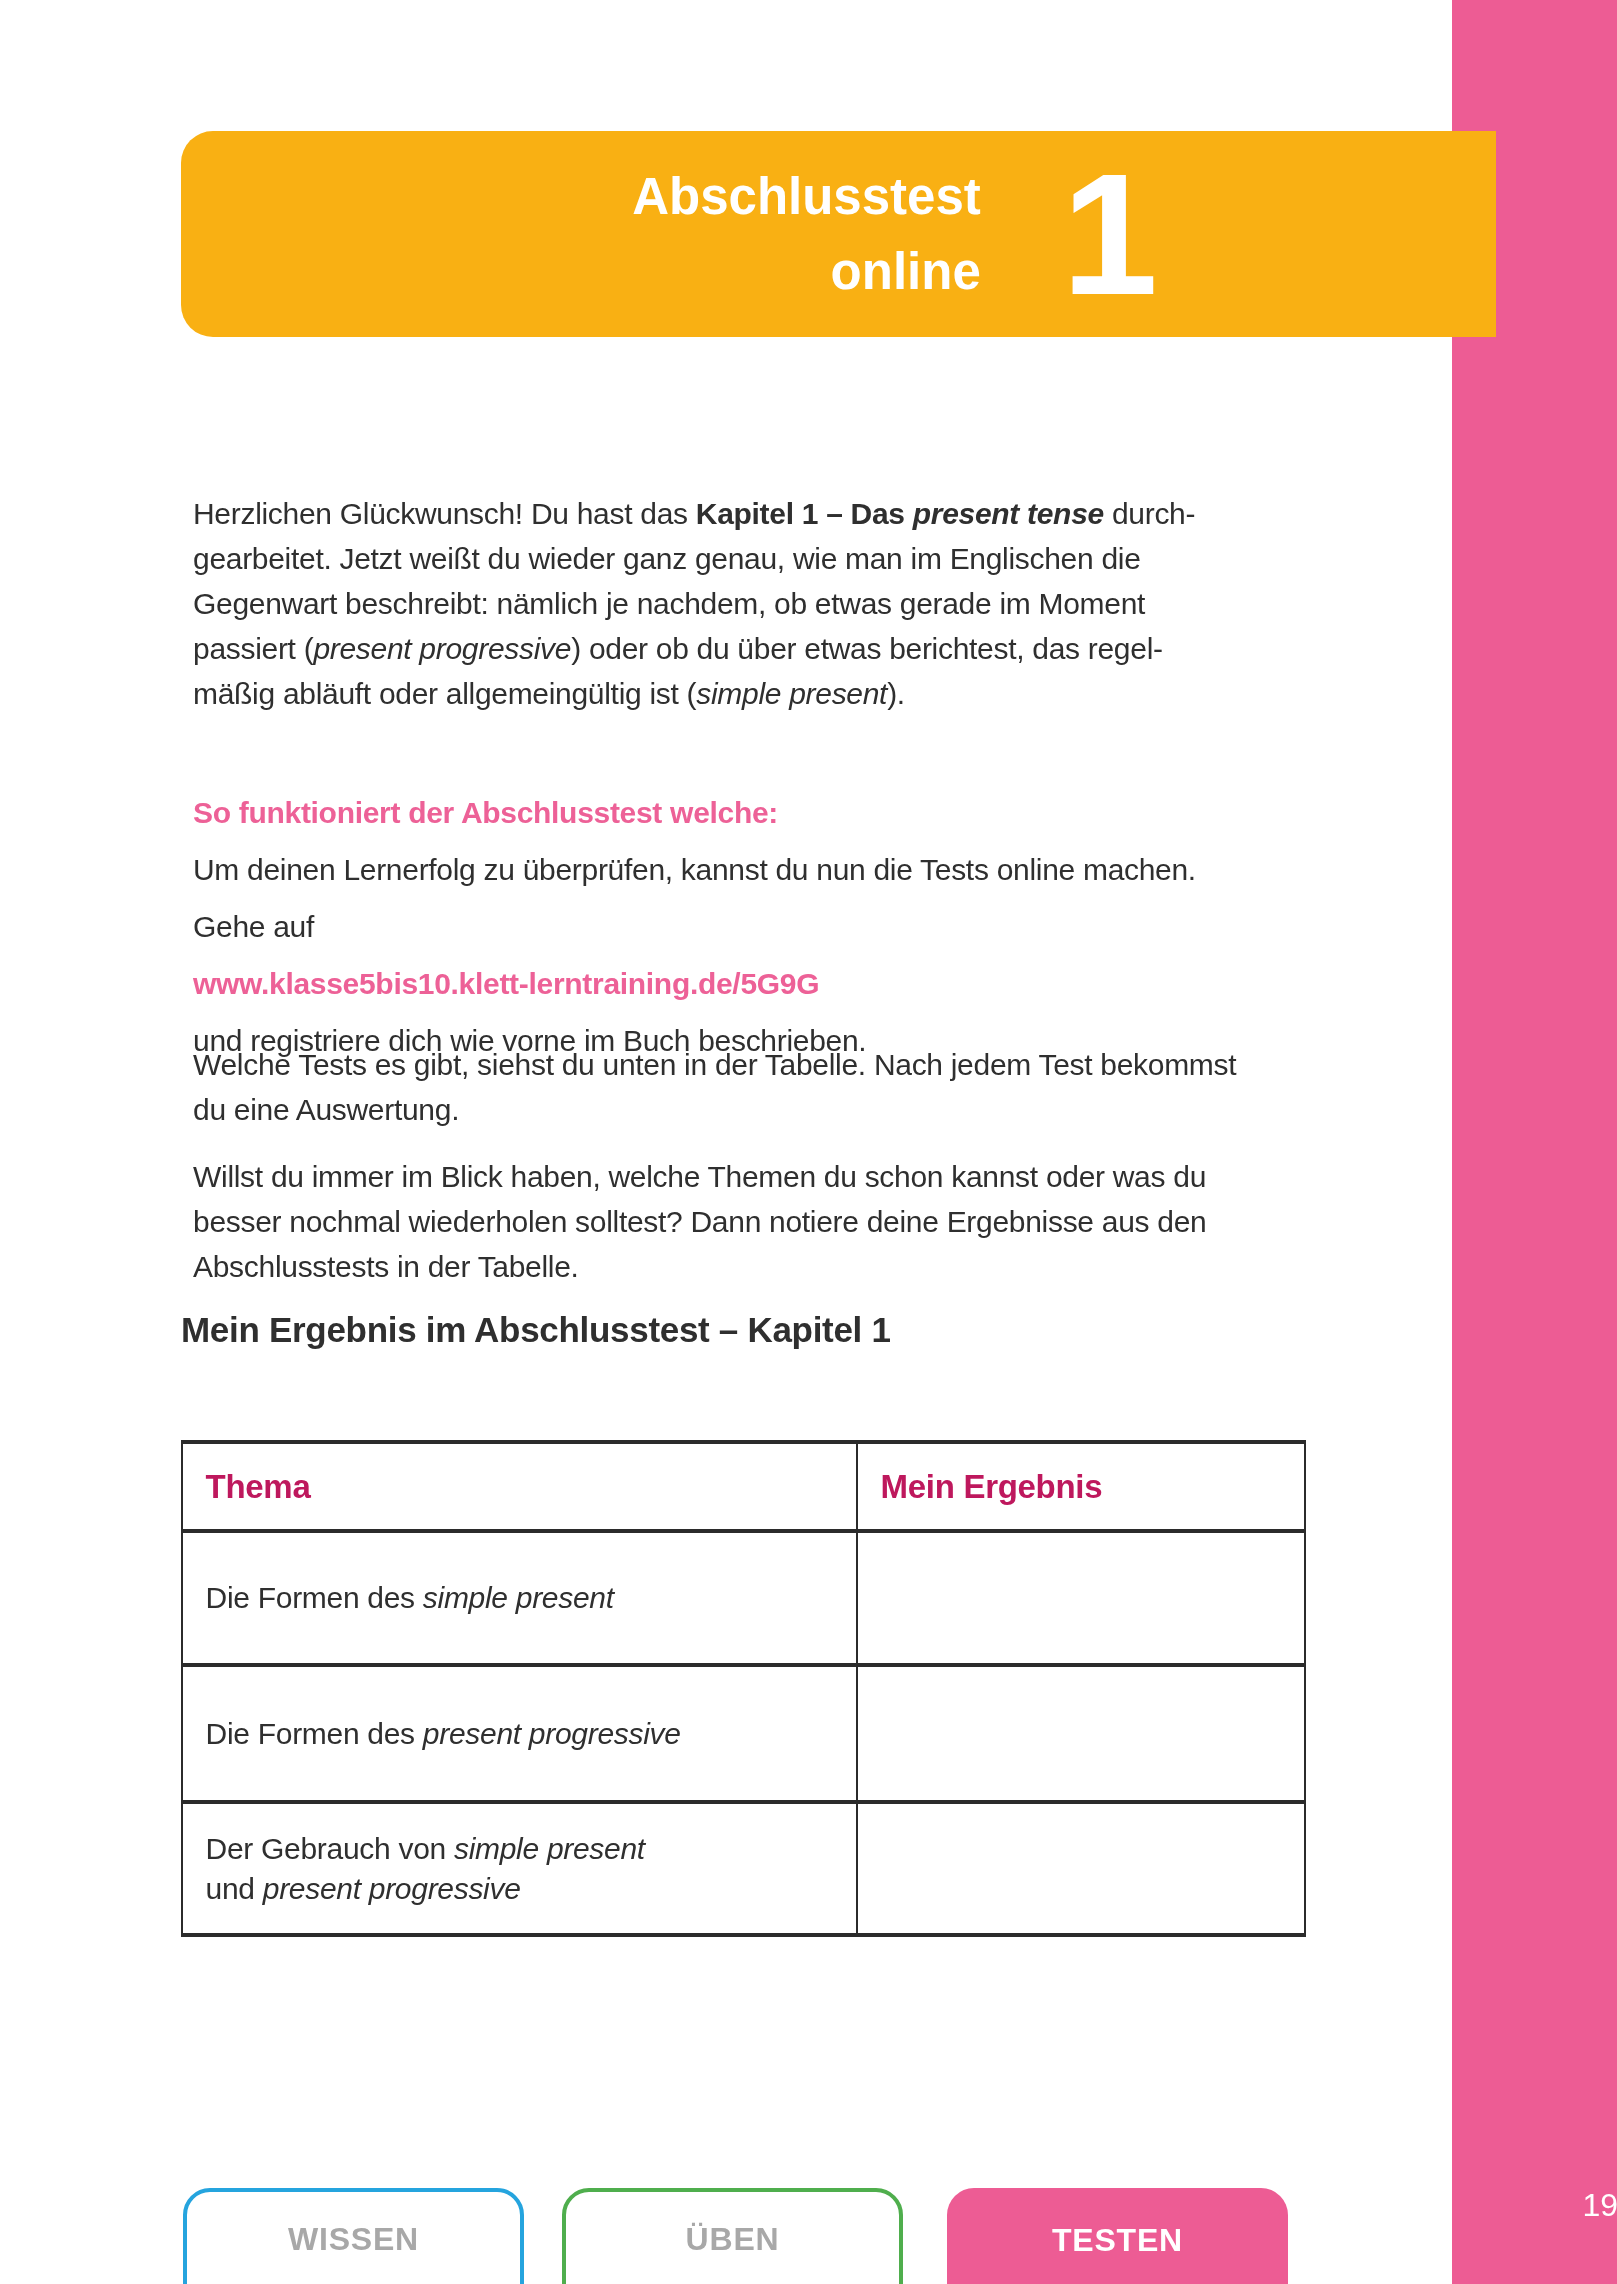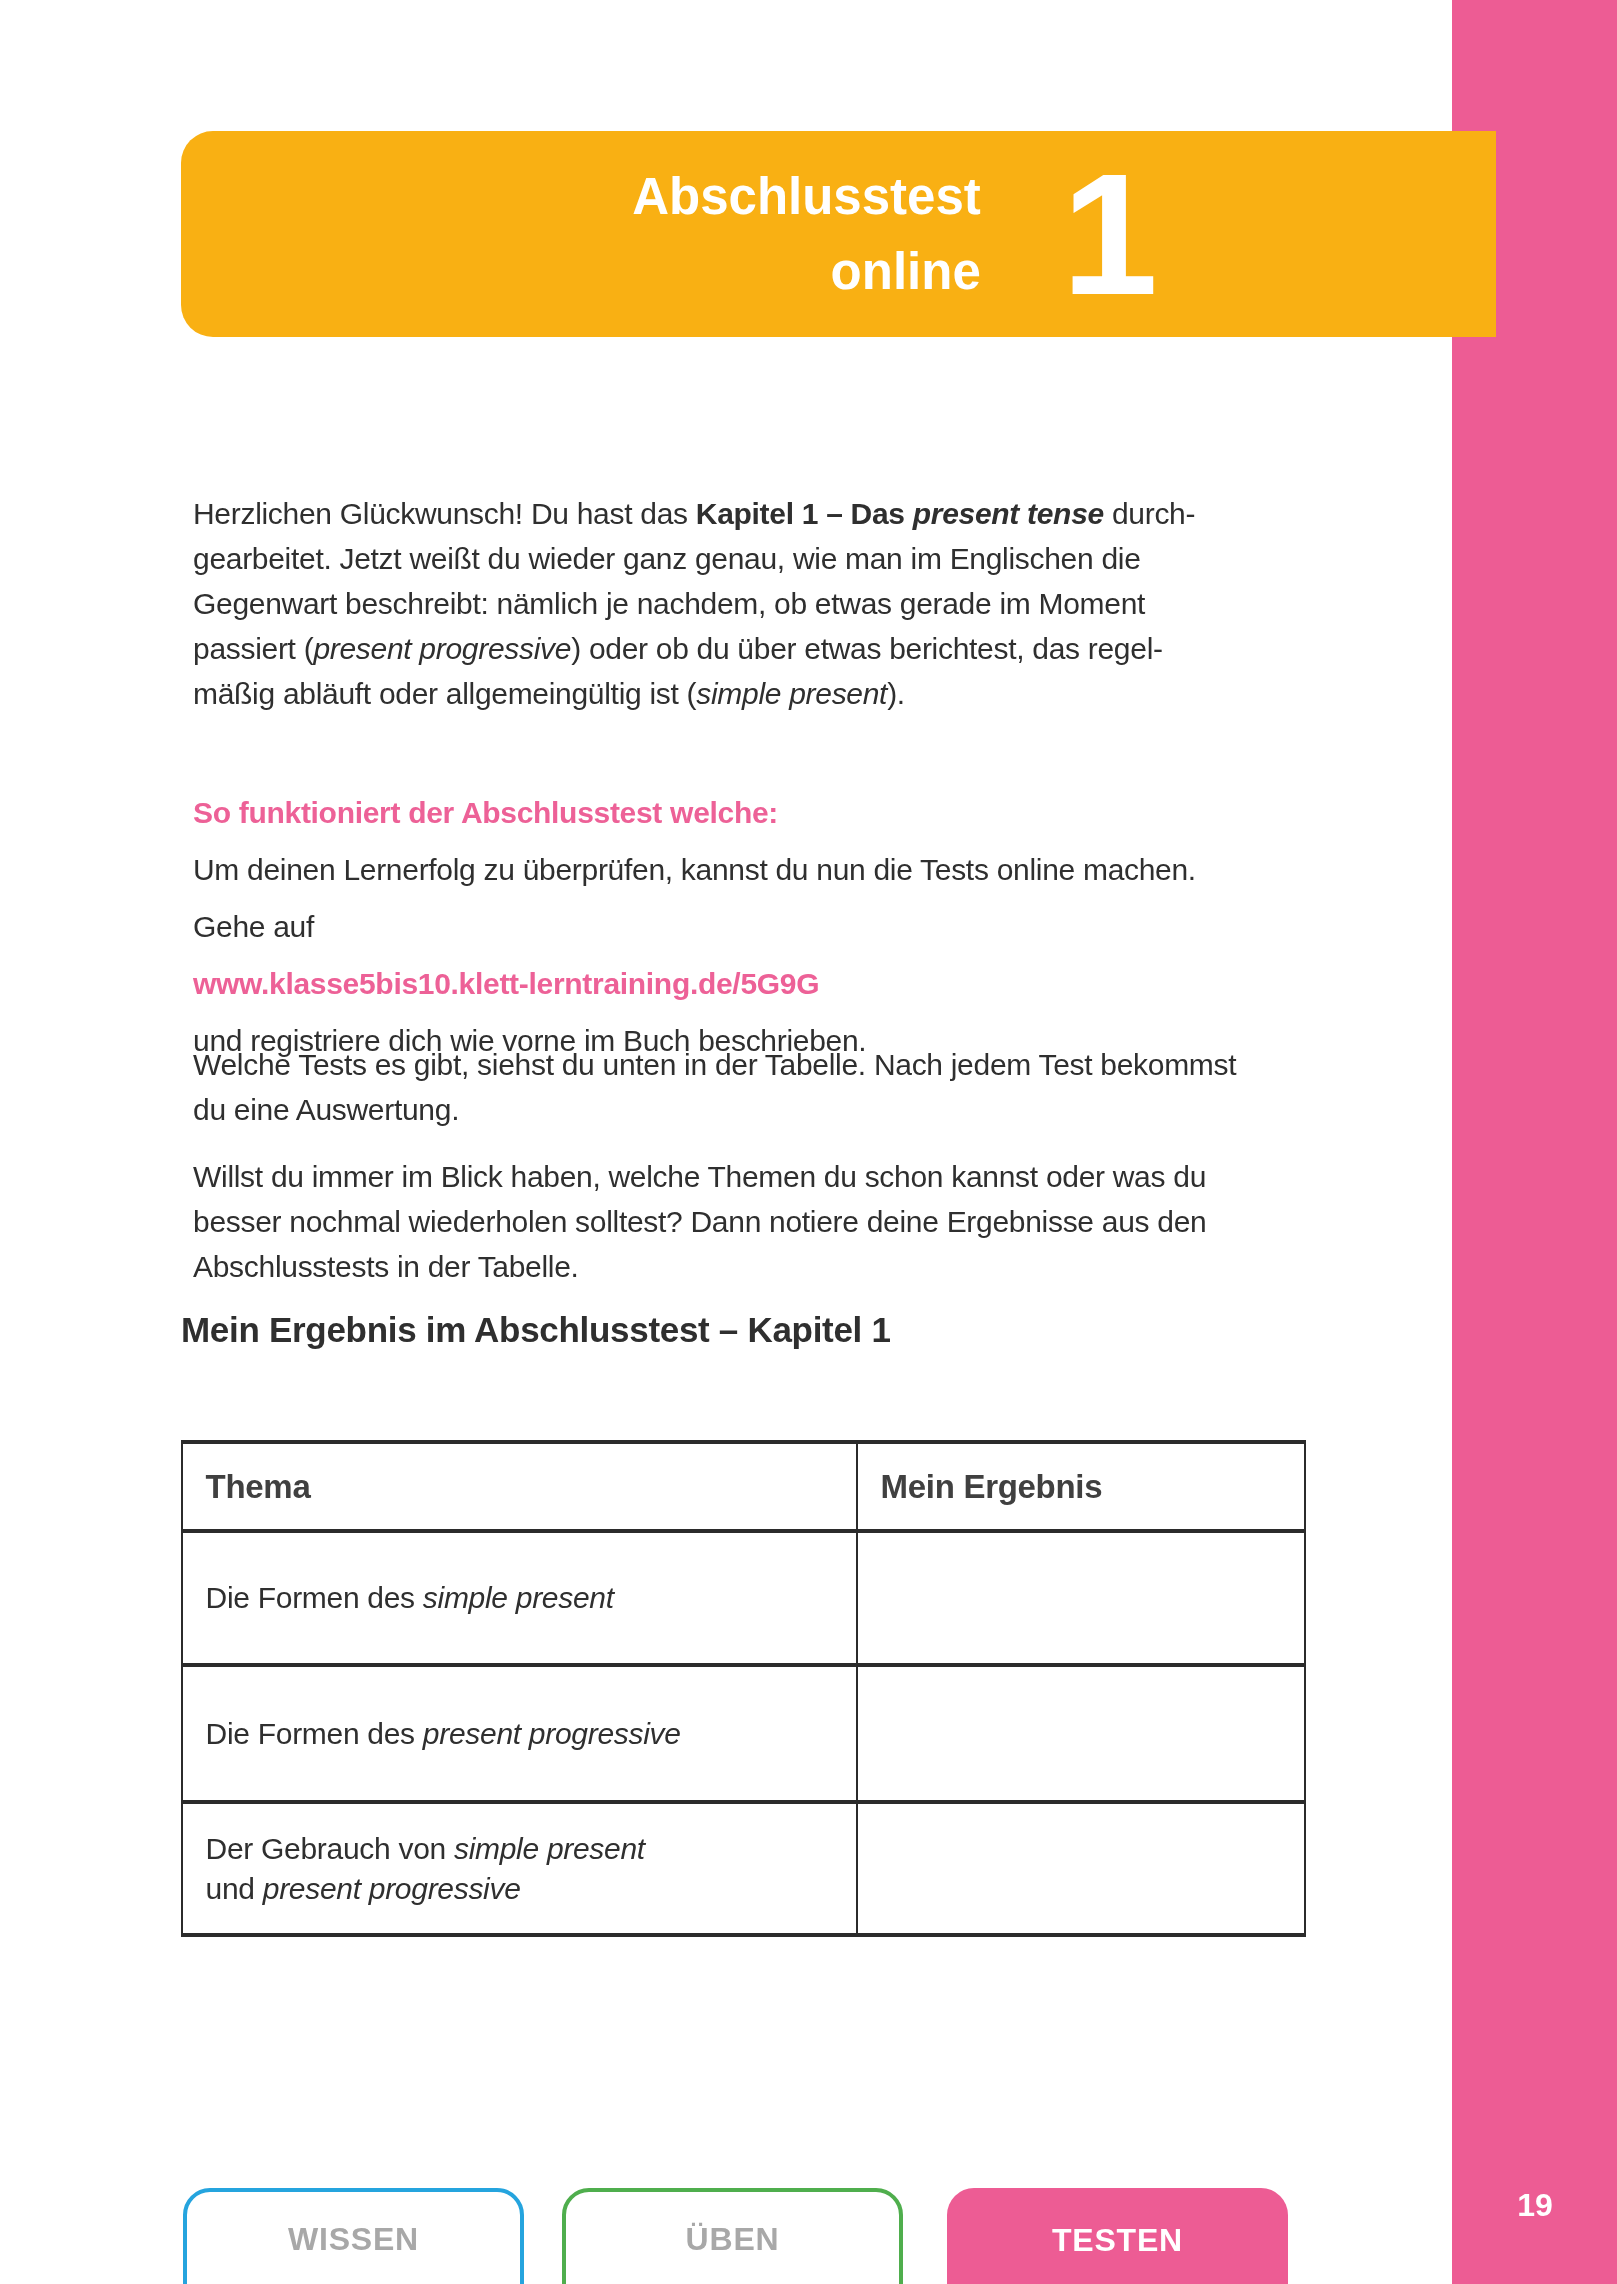--- a/index.html
+++ b/index.html
@@ -85,21 +85,21 @@
     border-bottom-width: 4px;
     vertical-align: middle;
     padding: 0 0 0 22.6px;
     text-align: left;
     box-sizing: border-box;
   }
   .col-topic  { width: 675px; }
   .col-result { width: 448px; }
   .results-table th {
     height: 89px;
-    color: #404040;
+    color: #be185d;
     font-size: 33px;
     font-weight: bold;
   }
   .row-1 td { height: 134px; }
   .row-2 td { height: 137px; }
   .row-3 td { height: 133px; }
   
   .tab {
     position: absolute;
     top: 2188px;
@@ -116,23 +116,23 @@
     z-index: 2;
   }
   .tab-wissen { left: 183px;  width: 341px; border: 4.8px solid #25a4de; }
   .tab-ueben  { left: 562px;  width: 341px; border: 4.8px solid #4fae4d; }
   .tab-testen { left: 947px; width: 341px; background: #ed5c94; color: #ffffff; border: none; padding-top: 34px; }
   
   .page-number {
     position: absolute;
     left: 1452px; top: 2187px;
     width: 166px;
-    text-align: center;
+    text-align: right;
     color: #ffffff;
-    font-weight: bold;
+    font-weight: normal;
     font-size: 32px;
     z-index: 3;
     letter-spacing: 0;
   }
 </style>
 </head>
 <body>
 
 <div class="page">
 

